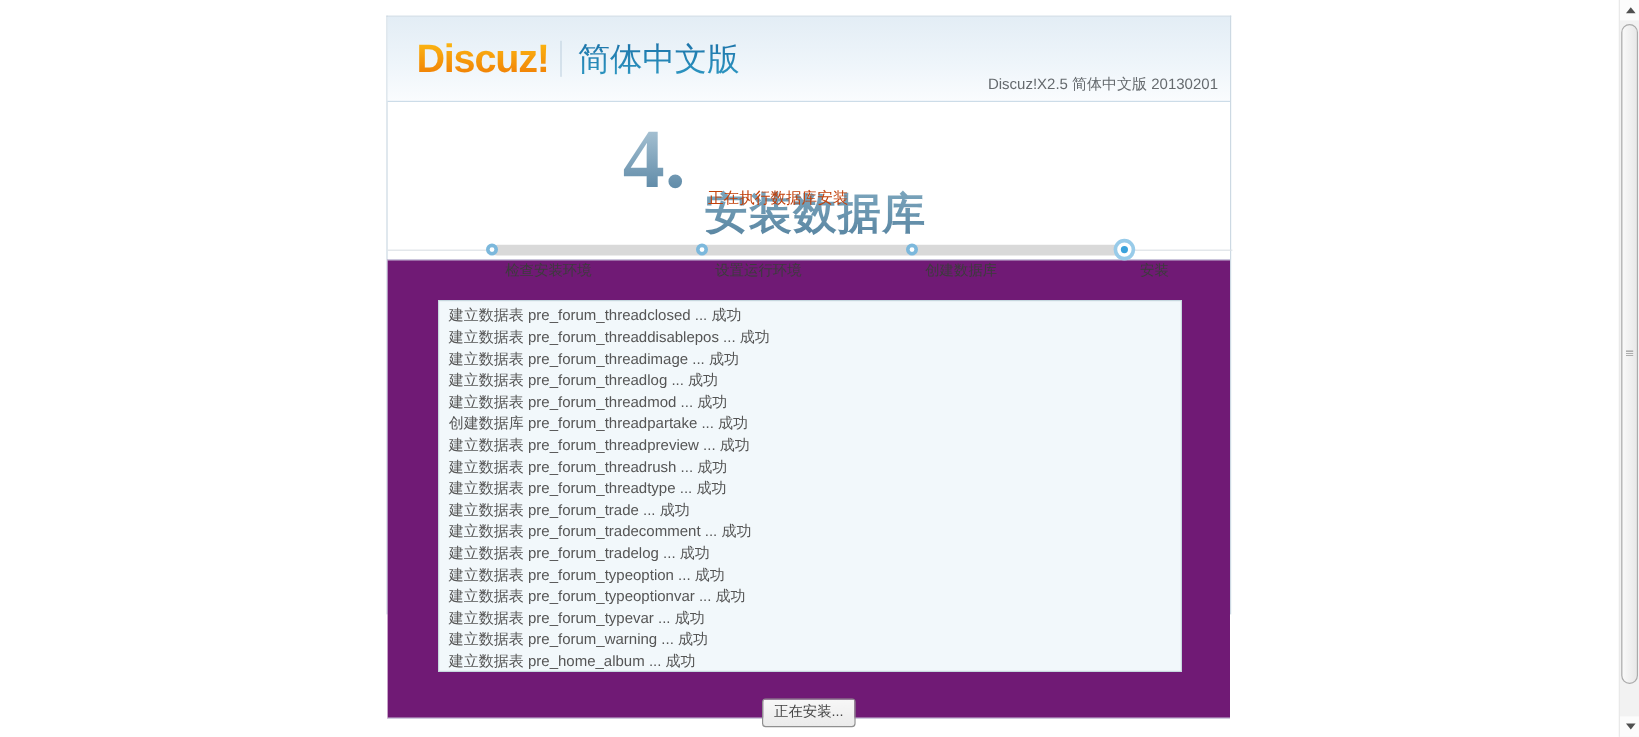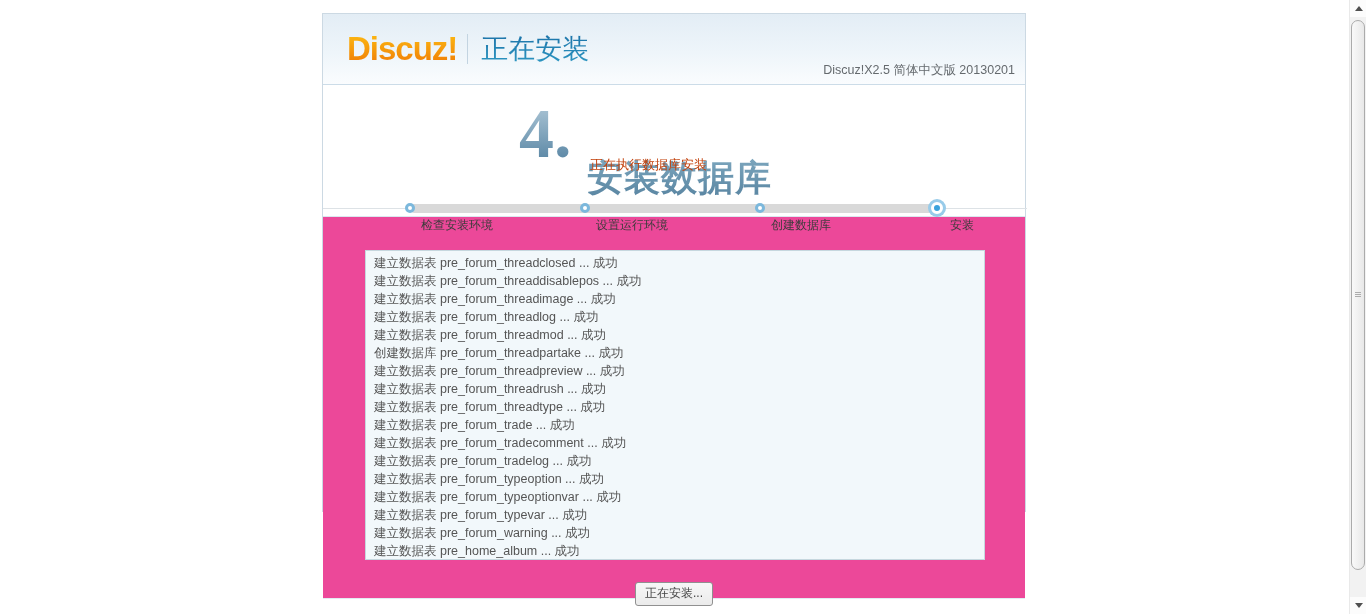--- a/index.html
+++ b/index.html
@@ -51,21 +51,21 @@
   .step-circle { position:absolute; left:0; top:0; transform:translate(-50%,-50%);
                  width:10px; height:10px; background:#ffffff;
                  border:3px solid #7cb8dc; border-radius:50%; }
   .step-item.active .step-circle { width:12px; height:12px; background:#3ba2dc;
                  border:3px solid #ffffff; box-shadow:0 0 0 3px #98cbe9; }
   .step-label { position:absolute; left:11px; top:-19px; font-size:12px; color:#3c3c3c; white-space:nowrap;margin-top:28px; }
   .step-item.active .step-label { left:13px; }
 
   
   .log-section { position:absolute; left:0; top:202px; width:702px; height:383px;
-                 background:#ec4899; border-top:1px solid #dbe7ef; border-bottom:1px solid #e2ecf2; }
+                 background:#701a75; border-top:1px solid #dbe7ef; border-bottom:1px solid #e2ecf2; }
   .log-box { position:absolute; left:42px; top:33px; width:620px; height:310px;
              border:1px solid #c6d7de; background:#f2f8fb; overflow:hidden;
              padding:3px 8px 0 8px; }
   .log-line { font-size:12.5px; line-height:18px; color:#555555; white-space:nowrap; }
 
   .btn-row { position:absolute; left:0; width:100%; top:365px; text-align:center; }
   .install-btn { display:inline-block; font-size:12px; color:#444444;
                  background:linear-gradient(180deg,#f7f7f7,#ebebeb);
                  border:1px solid #909090; border-radius:3px;
                  padding:2px 9px 3px 9px; min-width:70px; text-align:center; }
@@ -89,21 +89,21 @@
 </style>
 </head>
 <body>
 
 <div class="container">
 
   <div class="header">
     <div class="brand-row">
       <span class="logo">Discuz!</span>
       <span class="brand-divider"></span>
-      <span class="wizard-title">正在安装</span>
+      <span class="wizard-title">简体中文版</span>
     </div>
     <div class="version">Discuz!X2.5 简体中文版 20130201</div>
   </div>
 
   <div class="step-number">4.</div>
   <div class="step-title">安装数据库</div>
   <div class="step-subtitle">正在执行数据库安装</div>
 
   <div class="progress-line"></div>
   <div class="progress-track"></div>

